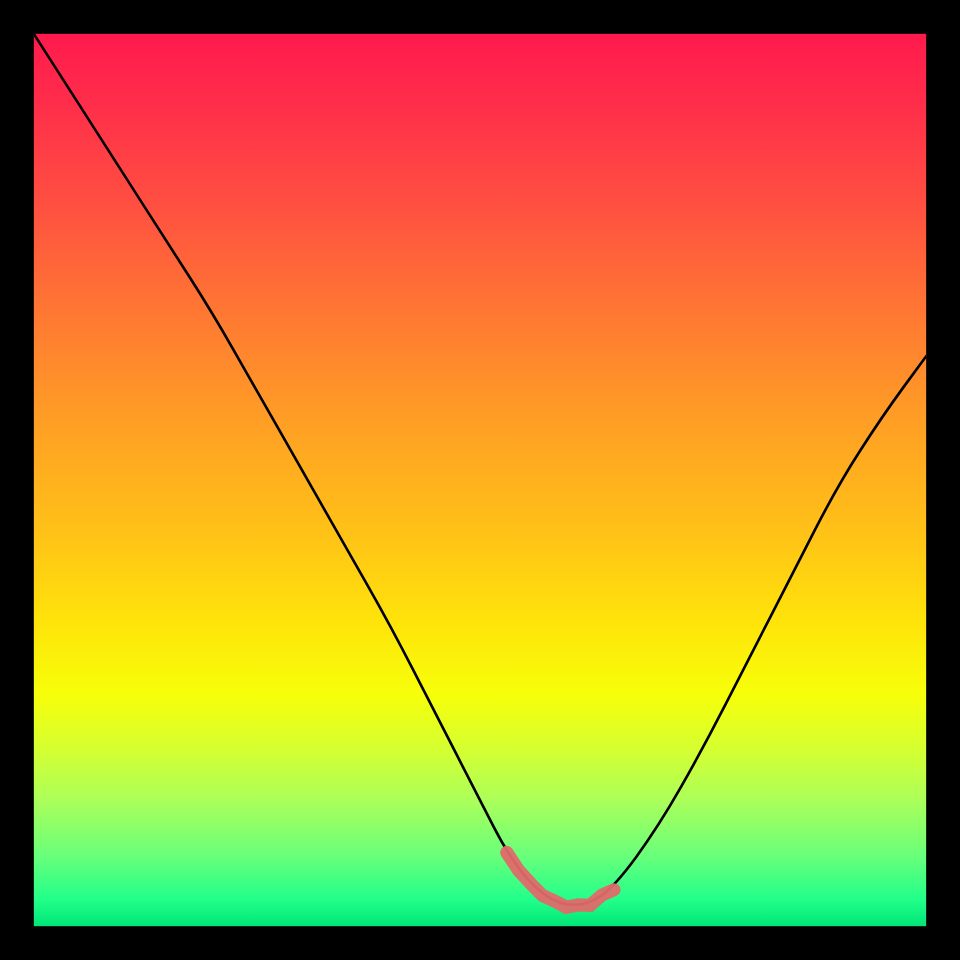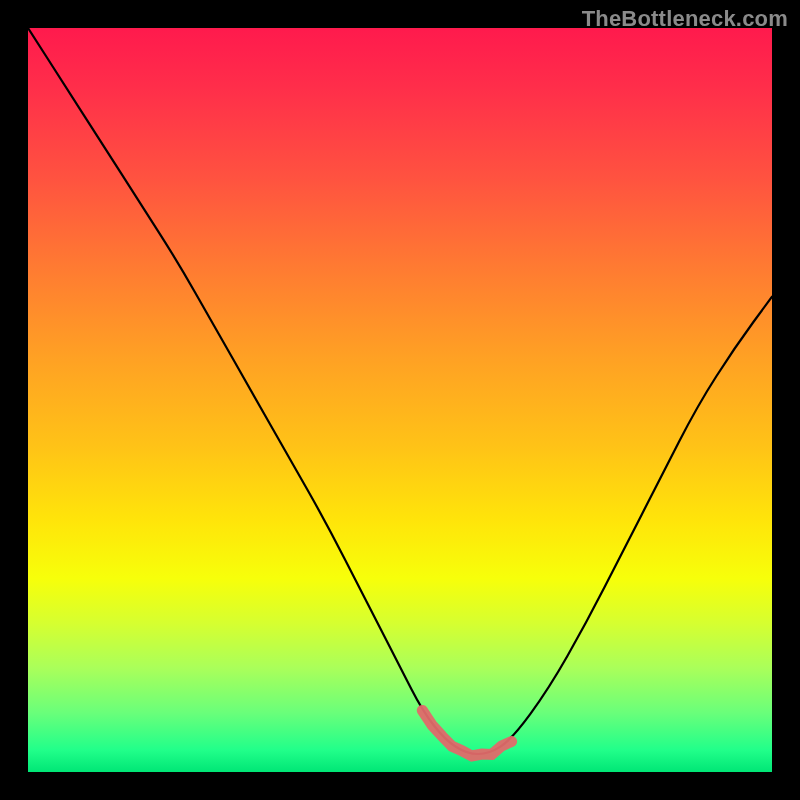--- a/index.html
+++ b/index.html
@@ -88,14 +88,13 @@
 
   <div class="plot-area">
     <div class="gradient"></div>
 
     <svg class="curve" viewBox="0 0 744 744" preserveAspectRatio="none">
       <path id="vcurve" class="vcurve" d="M 0.0 0.0 Q 0.0 0.0 18.6 29.0 Q 37.2 58.1 55.8 87.1 Q 74.4 116.2 93.0 145.2 Q 111.6 174.2 130.2 203.3 Q 148.8 232.3 167.4 265.0 Q 186.0 297.7 204.6 330.3 Q 223.2 363.0 241.8 395.7 Q 260.4 428.3 279.0 461.0 Q 297.6 493.7 316.2 530.0 Q 334.8 566.3 353.4 602.6 Q 372.0 638.9 383.2 660.7 Q 394.3 682.4 405.5 697.0 Q 416.6 711.5 427.8 718.7 Q 439.0 726.0 450.1 726.0 Q 461.3 726.0 472.4 718.7 Q 483.6 711.5 502.2 686.1 Q 520.8 660.7 539.4 628.0 Q 558.0 595.3 576.6 559.0 Q 595.2 522.7 613.8 486.4 Q 632.4 450.1 651.0 413.8 Q 669.6 377.5 688.2 348.5 Q 706.8 319.4 725.4 294.0 T 744.0 268.6"></path>
       <path id="optband" class="opt-band" d="M 394.3 682.4 L 404.2 697.3 L 414.2 708.3 L 424.1 718.3 L 434.0 722.8 L 443.9 728.0 L 453.8 726.0 L 463.8 726.4 L 473.7 717.9 L 483.6 713.5"></path>
     </svg>
   </div>
 
-  <div class="watermark">TheBottleneck.com</div>
 </div>
 
 </body></html>

